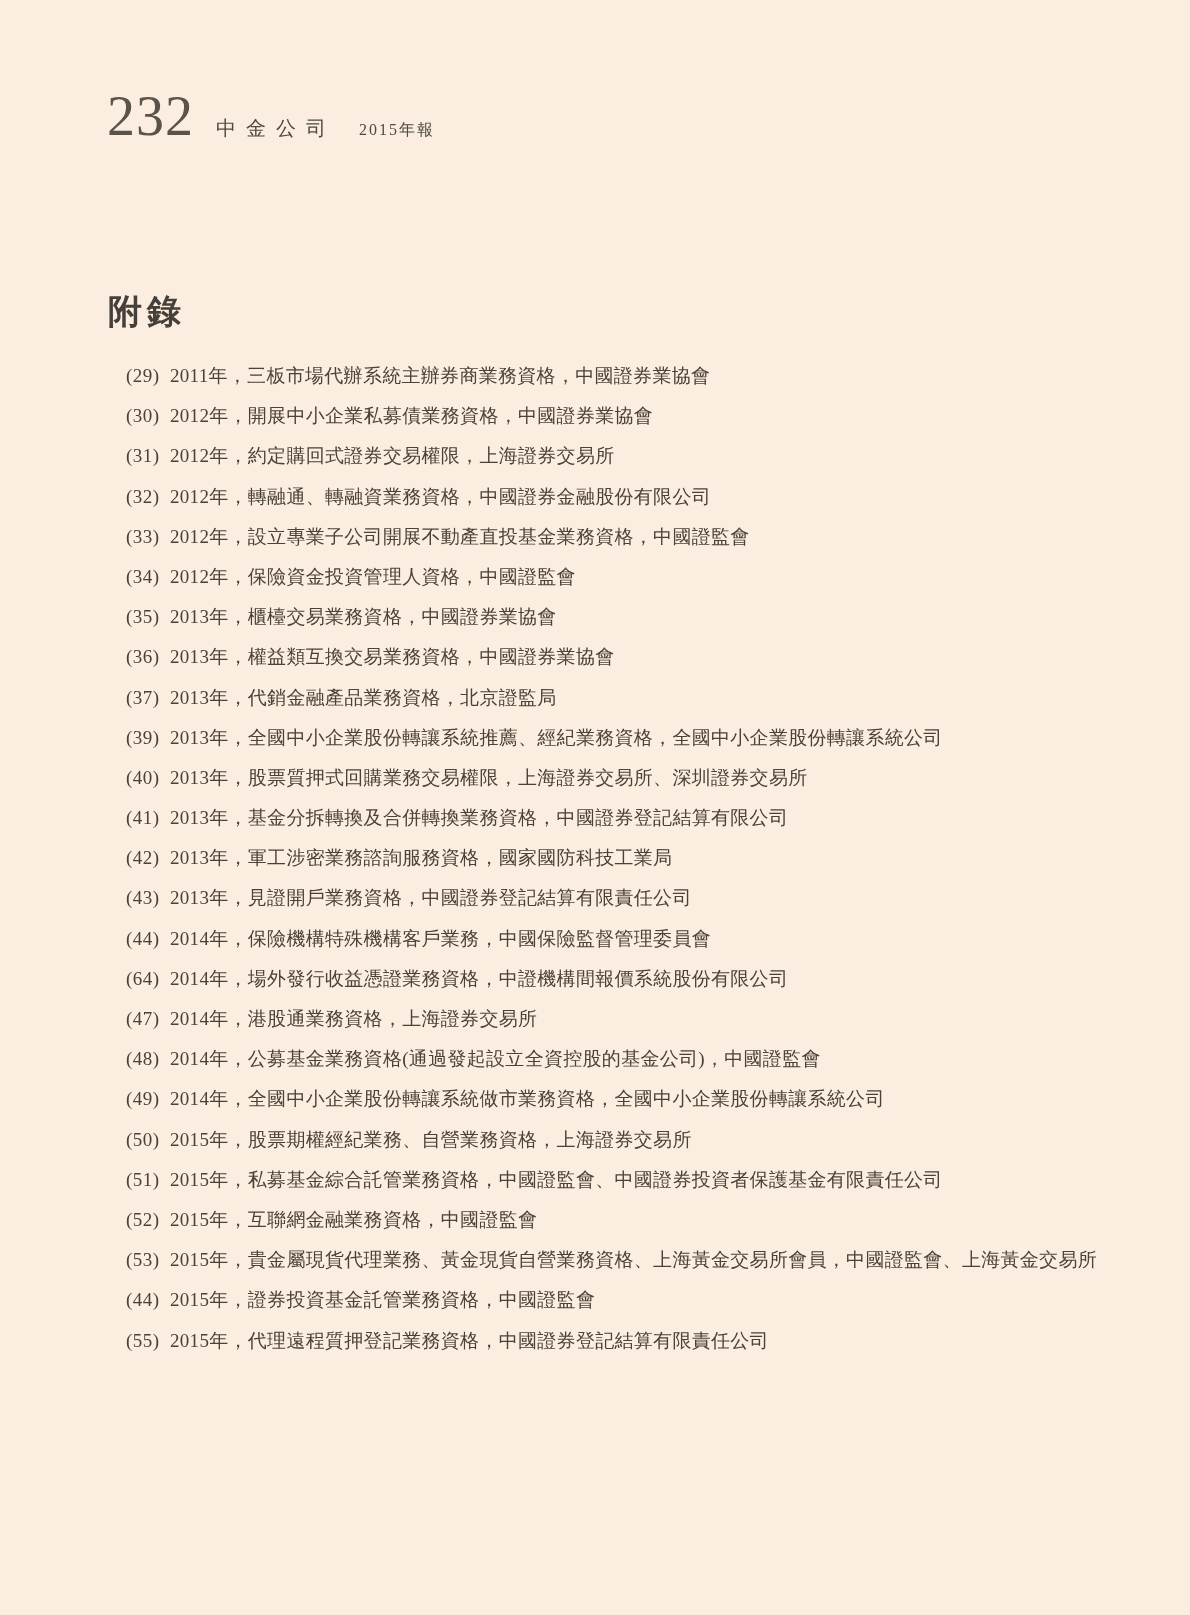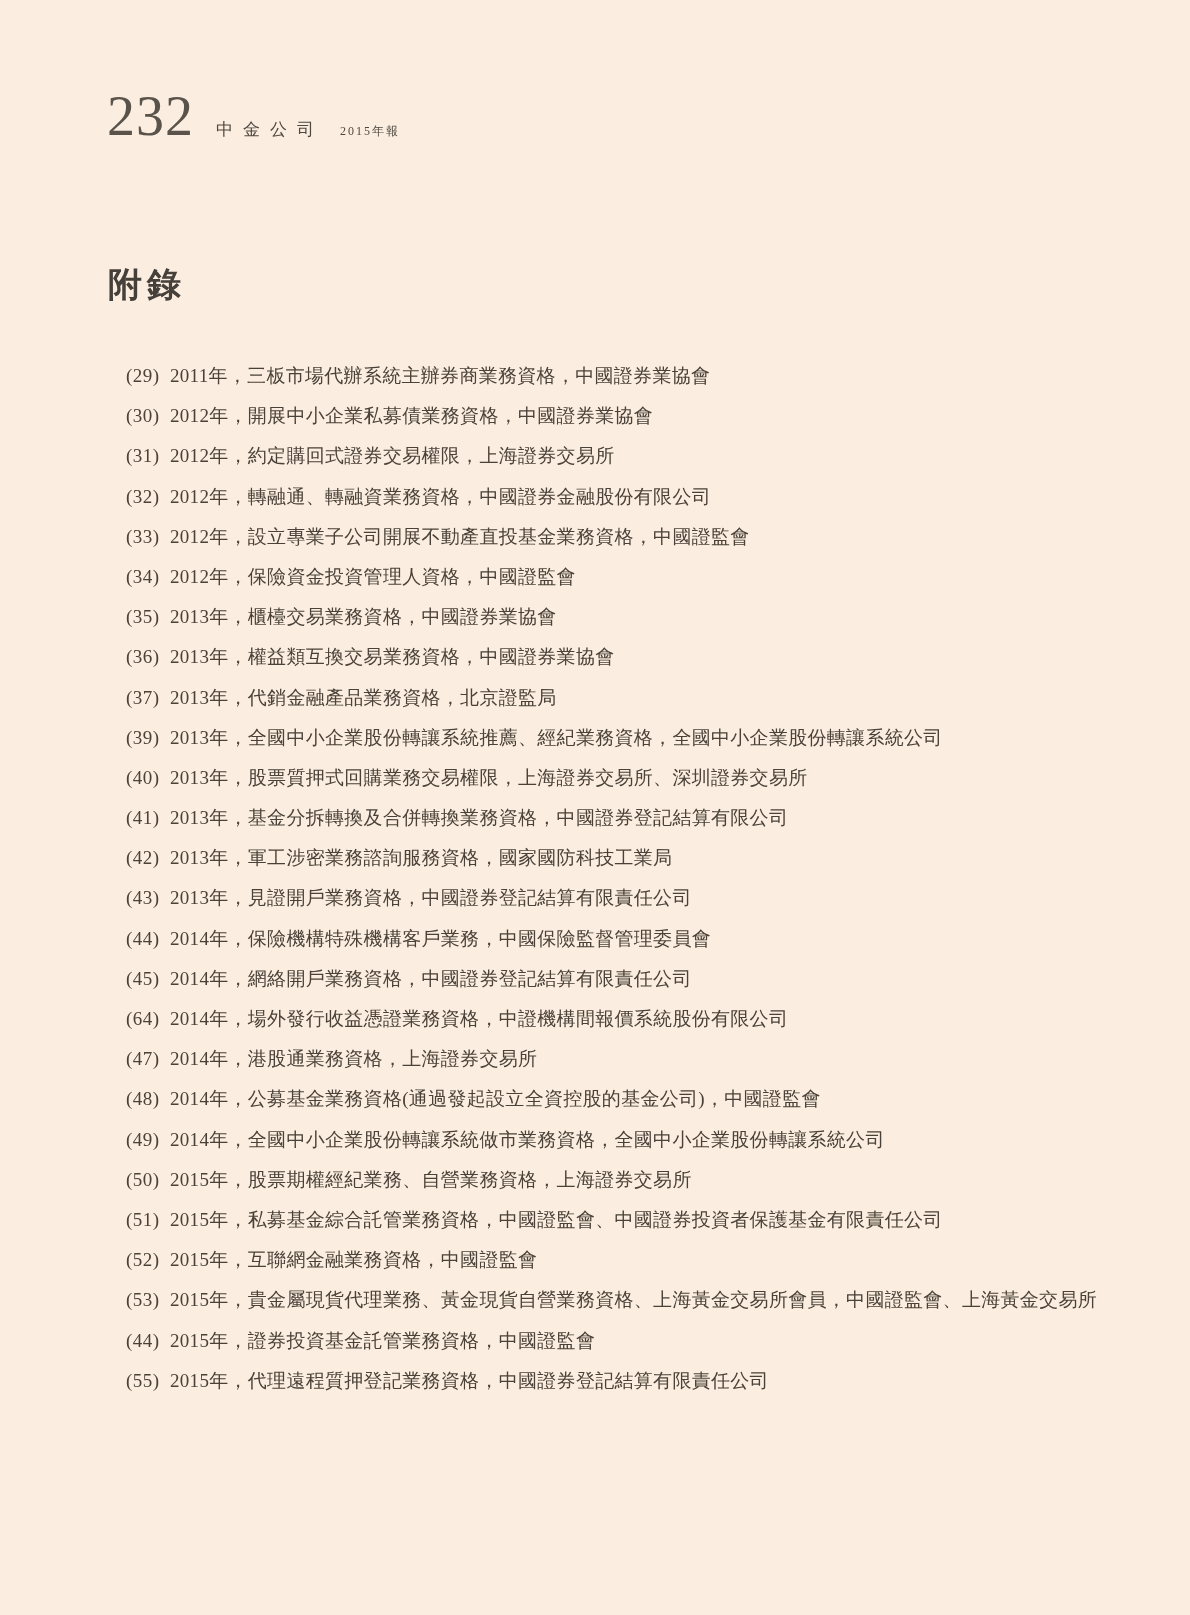--- a/index.html
+++ b/index.html
@@ -25,36 +25,36 @@
     align-items: baseline;
   }
   .page-number {
     font-size: 56px;
     font-weight: 400;
     color: #5a534b;
     letter-spacing: 1px;
     line-height: 1;
   }
   .company-name {
-    font-size: 17px;
+    font-size: 20px;
     letter-spacing: 10px;
     margin-left: 22px;
     color: #4f4840;
   }
   .report-title {
-    font-size: 12px;
+    font-size: 16px;
     letter-spacing: 2px;
-    margin-left: 16px;
+    margin-left: 23px;
     color: #4f4840;
   }
   
   .section-heading {
     position: absolute;
     left: 108px;
-    top: 262px;
+    top: 289px;
     font-size: 34px;
     font-weight: 600;
     letter-spacing: 5px;
     color: #46403a;
   }
   
   .appendix-list {
     position: absolute;
     left: 110px;
     top: 362px;
@@ -147,24 +147,20 @@
       </li>
       <li>
         <span class="item-number">(43)</span>
         <span class="item-text">2013年，見證開戶業務資格，中國證券登記結算有限責任公司</span>
       </li>
       <li>
         <span class="item-number">(44)</span>
         <span class="item-text">2014年，保險機構特殊機構客戶業務，中國保險監督管理委員會</span>
       </li>
       <li>
-        <span class="item-number">(45)</span>
-        <span class="item-text">2014年，網絡開戶業務資格，中國證券登記結算有限責任公司</span>
-      </li>
-      <li>
         <span class="item-number">(64)</span>
         <span class="item-text">2014年，場外發行收益憑證業務資格，中證機構間報價系統股份有限公司</span>
       </li>
       <li>
         <span class="item-number">(47)</span>
         <span class="item-text">2014年，港股通業務資格，上海證券交易所</span>
       </li>
       <li>
         <span class="item-number">(48)</span>
         <span class="item-text">2014年，公募基金業務資格(通過發起設立全資控股的基金公司)，中國證監會</span>

